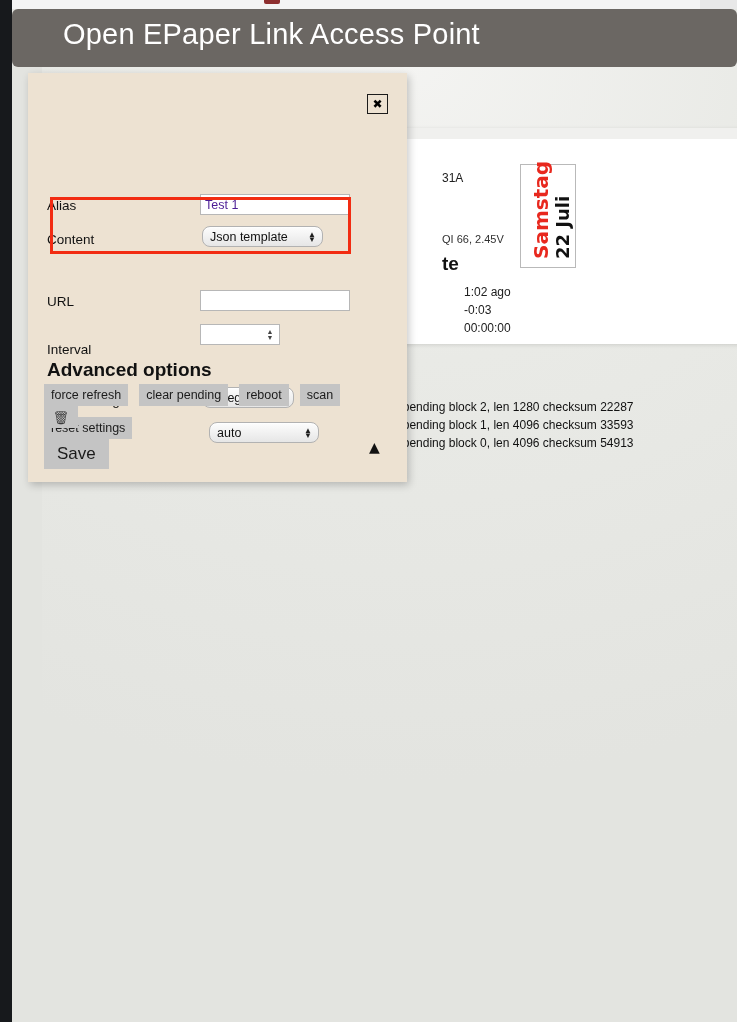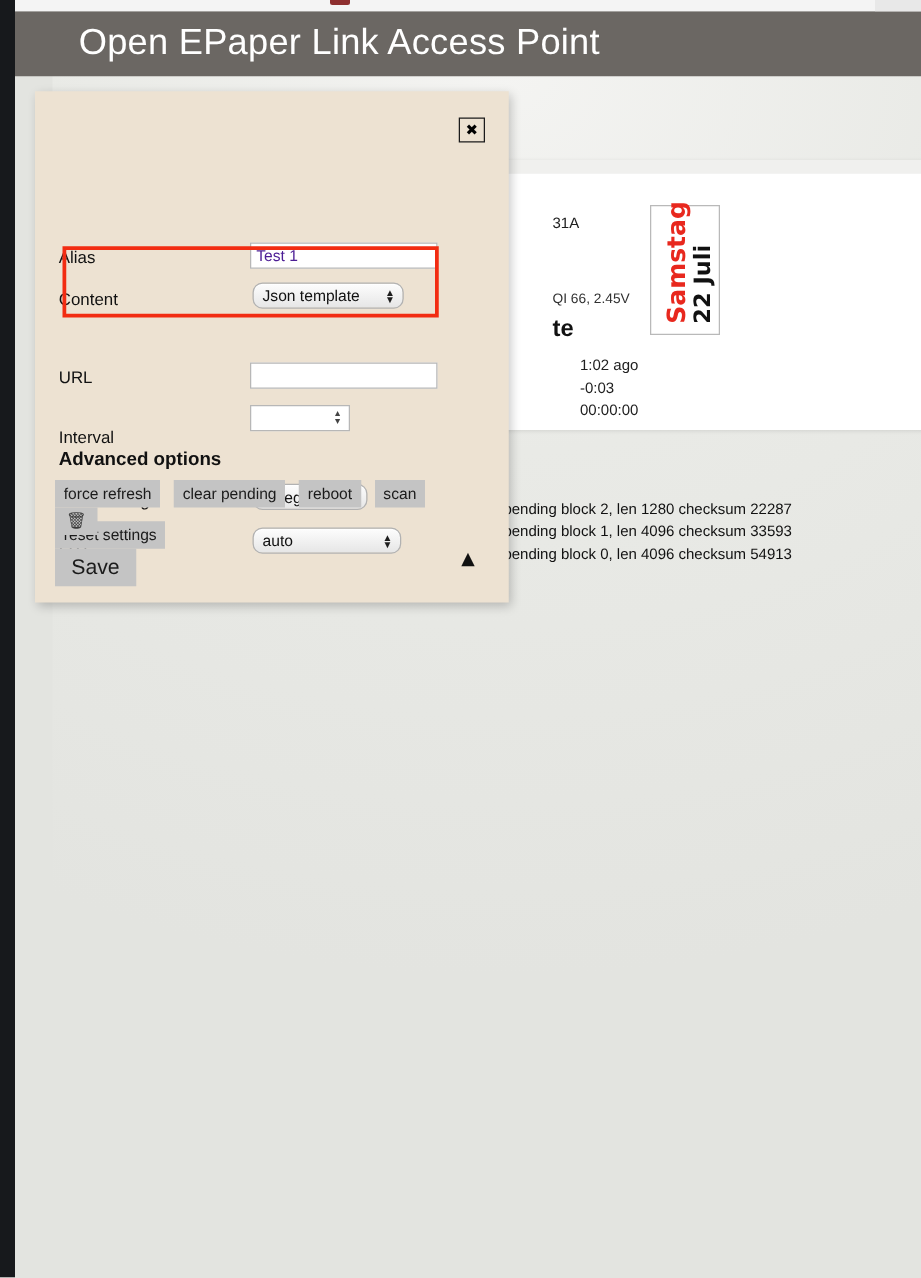--- a/index.html
+++ b/index.html
@@ -45,23 +45,24 @@
     left: 0; top: 0;
     width: 12px; height: 1022px;
     background: #17191c;
     z-index: 60;
   }
 
   
   #app-header {
     position: absolute;
     left: 12px; top: 9px;
-    width: 725px; height: 52px;
+    width: 725px; height: 58px;
     background: #6b6763;
     z-index: 10;
+    border-radius: 6px;
   }
   #app-title {
     position: absolute;
     left: 51px; top: 9px;
     font-size: 29px;
     color: #ffffff;
     letter-spacing: 0.2px;
     white-space: nowrap;
   }
 
@@ -258,21 +259,21 @@
   #content-description {
     position: absolute;
     left: 19px; top: 189px;
     font-size: 12.5px; color: #1a1a1a;
     white-space: nowrap;
   }
 
   #advanced-options-heading {
     position: absolute;
     left: 19px; top: 286px;
-    font-size: 15px; font-weight: bold; color: #111111;
+    font-size: 19px; font-weight: bold; color: #111111;
   }
 
   
   #action-buttons {
     position: absolute;
     left: 16px; top: 311px;
     display: flex; flex-wrap: wrap; gap: 11px;
     width: 350px;
   }
   .gray-button {
@@ -399,21 +400,21 @@
   <div class="field-label" style="top:320px;">Rotate image</div>
   <div class="mac-select" style="left:174px; top:314px; width:92px;">
     <span>0 degrees</span>
     <span class="arrows">
       <span>▲</span>
         <span>▼</span>
     </span>
   </div>
 
   <div class="field-label" style="top:356px;">LUT</div>
-  <div class="mac-select" style="left:174px; top:349px; width:119px;">
+  <div class="mac-select" style="left:181px; top:349px; width:110px;">
     <span>auto</span>
     <span class="arrows">
       <span>▲</span>
         <span>▼</span>
     </span>
   </div>
 
   <div id="action-buttons">
     <button class="gray-button">force refresh</button>
     <button class="gray-button">clear pending</button>

